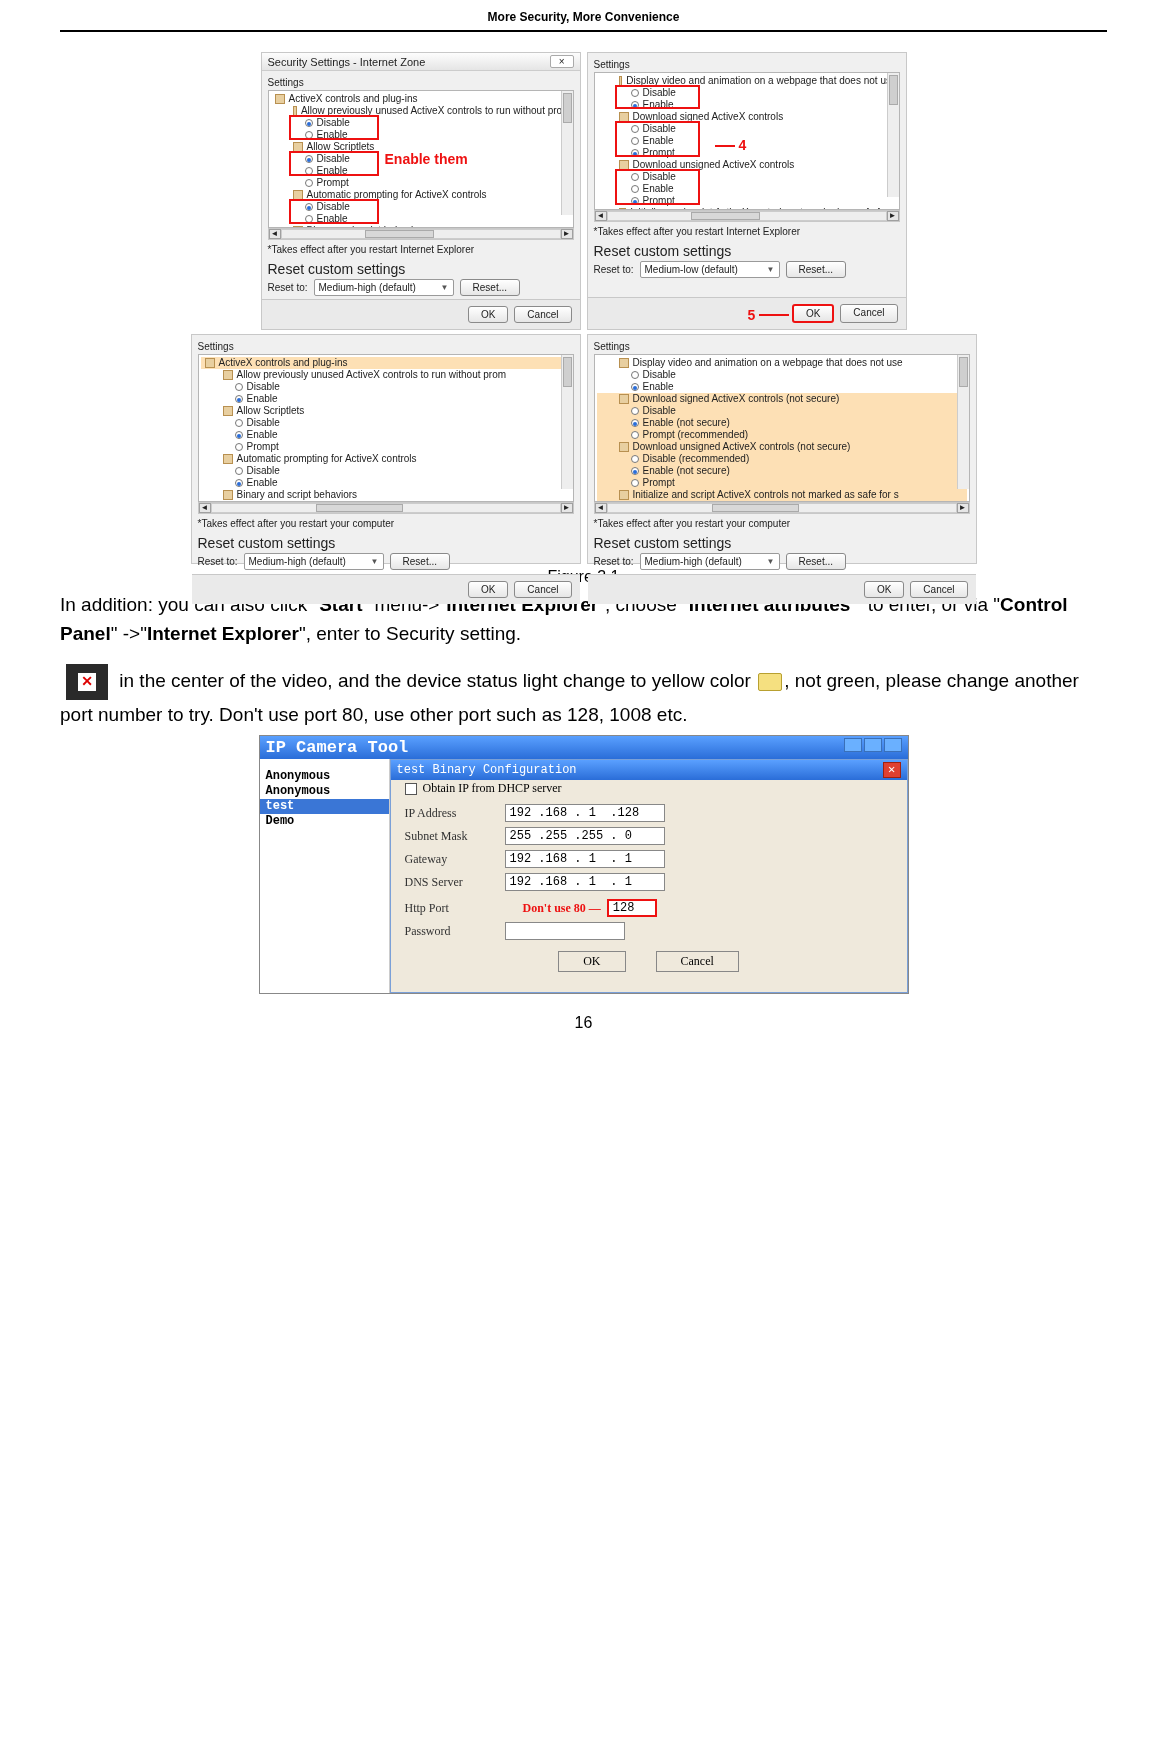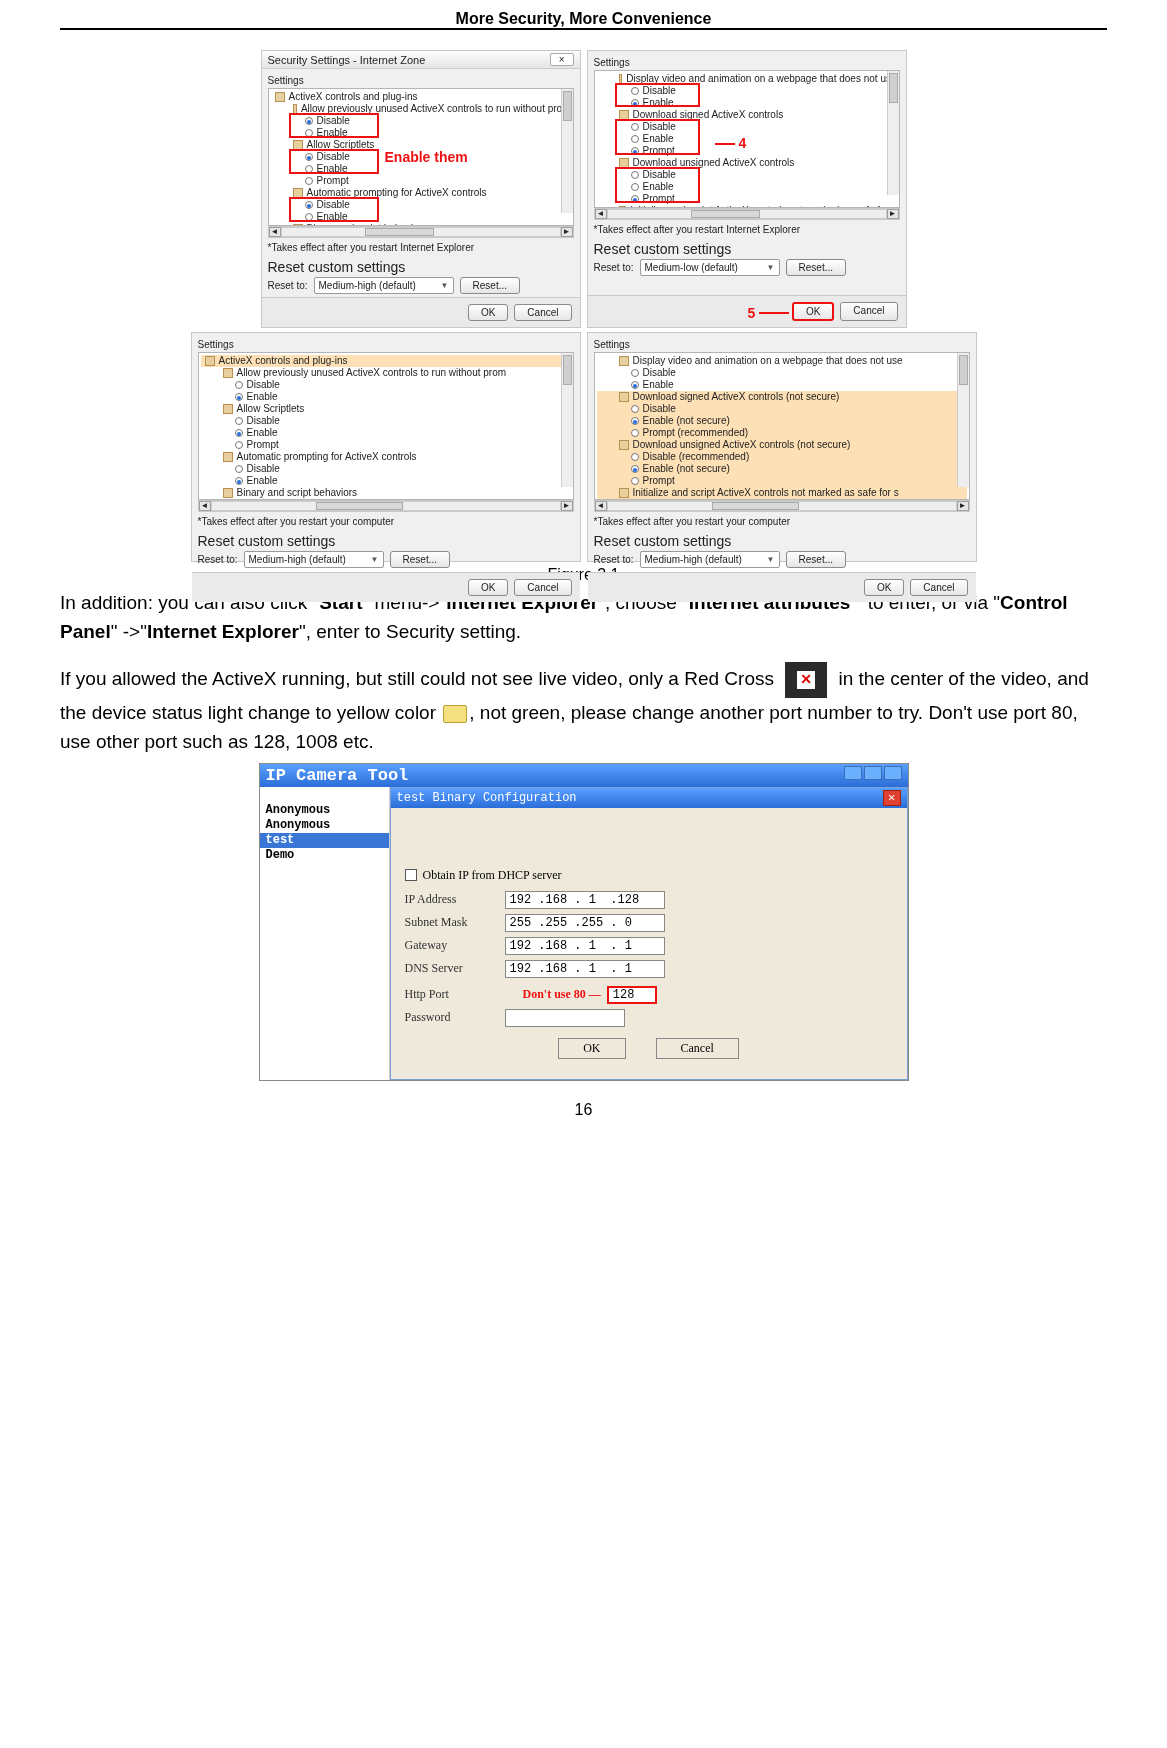--- a/index.html
+++ b/index.html
@@ -8,21 +8,22 @@
     font-family: Arial, Helvetica, sans-serif;
     font-size: 13px;
     color: #000;
     width: 1167px;
     margin: 0 auto;
     padding: 10px 60px 30px 60px;
   }
   .doc-header {
     text-align: center;
     font-weight: bold;
-    font-size: 16px;
+    font-size: 12px;
+    padding-bottom: 6px;
     border-bottom: 2.5px solid #000;
     margin-bottom: 20px;
   }
   .figure-wrap { text-align: center; }
   .panels-row { display: flex; justify-content: center; gap: 6px; margin-bottom: 4px;}
   .panel, .panel2 {
     background: #f0f0f0;
     border: 1px solid #c8c8c8;
     font: 10px "Tahoma", Arial, sans-serif;
     color: #222;
@@ -93,37 +94,37 @@
     width:650px; border:1px solid #888; font:12px "Tahoma","Courier New",monospace;
     text-align:left; position:relative; background:#efe9dc;
   }
   .cam-title {
     background:linear-gradient(#5aa0ff,#2a6dd8); color:#fff; display:flex;
     justify-content:space-between; align-items:center; padding:2px 6px;
     font-family:"Courier New",monospace; font-weight:bold; font-size:17px;
   }
   .cam-title .winbtns span{display:inline-block;width:18px;height:14px;background:#6ab0ff;border:1px solid #3a70b8;margin-left:2px;}
   .cam-body { display:flex; background:#fff; min-height:230px;}
-  .cam-list { width:130px; border-right:1px solid #ccc; padding:16px 0; font-family:"Courier New",monospace; font-size:12px; font-weight:bold; color:#000;}
+  .cam-list { width:130px; border-right:1px solid #ccc; padding:10px 0; font-family:"Courier New",monospace; font-size:12px; font-weight:bold; color:#000;}
   .cam-list div { padding:0 6px; line-height:15px;}
   .cam-list .sel { background:#3a76d6; color:#fff; }
   .cam-dialog {
     flex:1; position:relative;
   }
   .cam-dlg-inner {
     border:1px solid #7aa0d8;
     margin:0  ; background:#efe9dc;
   }
   .cam-dlg-title {
     background:linear-gradient(#5aa0ff,#2a6dd8); color:#fff;
     display:flex; justify-content:space-between; align-items:center;
     padding:2px 6px; font-family:"Courier New",monospace; font-size:12px;
   }
   .cam-dlg-title .x { background:#e04030; color:#fff; width:18px; height:16px; text-align:center; line-height:14px; border:1px solid #a02010; font-weight:bold;}
-  .cam-dlg-body { padding:12px 14px 10px;margin-top:48px; }
+  .cam-dlg-body { padding:1px 14px 10px; }
   .chkrow { display:flex; align-items:center; gap:6px; margin-bottom:8px; font-family:Tahoma;}
   .chk { width:12px;height:12px;border:1px solid #555;background:#fff;}
   .frow { display:flex; align-items:center; margin-bottom:5px; font-family:Tahoma; font-size:12px; color:#333;}
   .frow .lbl { width:100px; }
   .frow input {
     font-family:"Courier New",monospace; font-size:12px;
     border:1px solid #888; background:#fff; height:18px; padding:0 4px; width:160px;
   }
   .port-red { color:#e11; font-weight:bold; margin: 0 6px 0 18px;}
   .portbox { border:2px solid #e11 !important; width:50px !important; }
@@ -499,21 +500,20 @@
 <div class="fig-caption">Figure 3.1</div>
 </div>
 
 
 <p class="body-text">
   <span>In addition: you can also click "</span><b>Start</b><span>" menu-&gt;"</span><b>Internet Explorer</b><span>", choose "</span><b>Internet attributes </b><span>" to enter, or via "</span><b>Control Panel</b><span>" -&gt;"</span><b>Internet Explorer</b><span>", enter to Security setting.</span>
 </p>
 <br>
 
 <p class="body-text">
-  <span>If you allowed the ActiveX running, but still could not see live video, only a Red Cross </span>
   <span class="inline-icon"><span class="inner">✕</span></span>
   <span> in the center of the video, and the device status light change to yellow color</span>
   <span class="yellow-dot"></span><span>, not green, please change another port number to try. Don't use port 80, use other port such as 128, 1008 etc.</span>
 </p>
 
 
 <div class="cam-wrap">
   <div class="camtool">
     <div class="cam-title">
       <span>IP Camera Tool</span>

